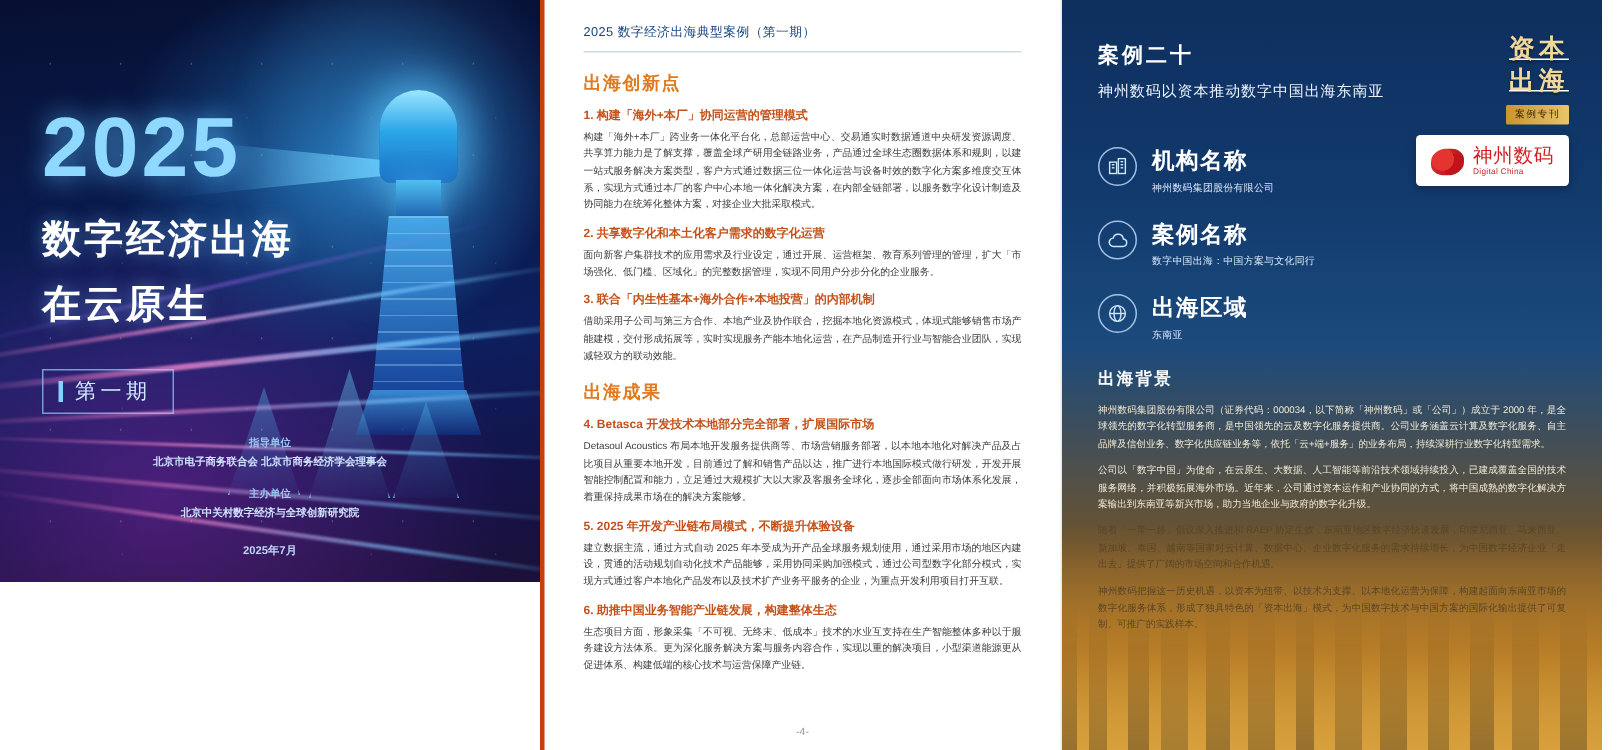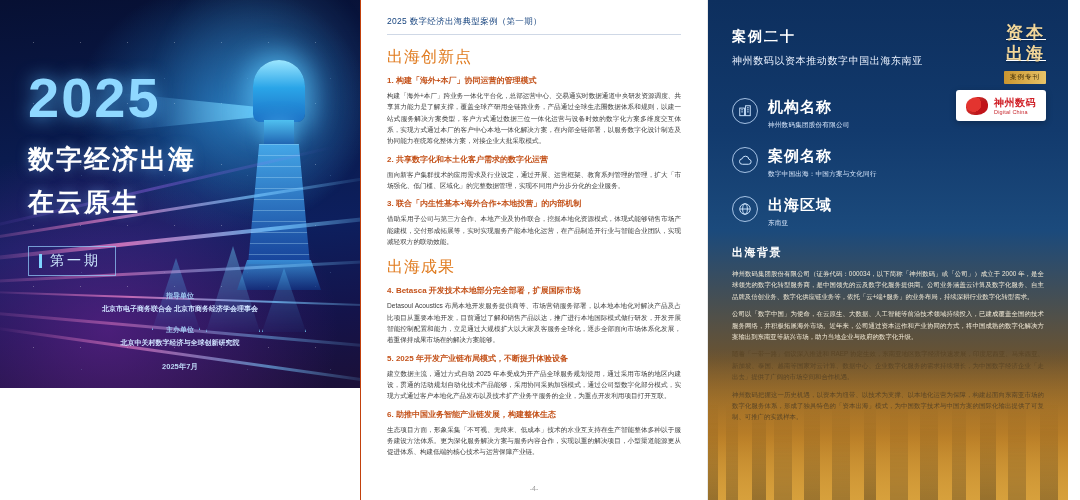--- a/index.html
+++ b/index.html
@@ -159,30 +159,30 @@
   }
   .cover-footer .lbl { color: #9fc6ef; font-size: 7px; }
   .cover-date { margin-top: 10px; font-size: 7.5px; color: #bcd6f5; }
 
   
   .textpage {
     position: relative;
     width: 348px; height: 500px;
     background: #ffffff;
     padding: 16px 26px 22px 26px;
-    border-left: 1px solid #c2410c;
+    border-left: 3px solid #c2410c;
     border-right: 1px solid #e9e9e9;
   }
   .tp-header {
     font-size: 8.5px; color: #16437e; letter-spacing: .3px;
     padding-bottom: 6px; border-bottom: 1px solid #cfd8e6;
     margin-bottom: 12px;
   }
   .tp-h2 {
-    font-size: 16px; font-weight: normal; color: #1a5fa8;
+    font-size: 12px; font-weight: bold; color: #1a5fa8;
     margin: 10px 0 6px 0; letter-spacing: 1px;
   }
   .tp-h2.orange { color: #e07b1f; }
   .tp-h3 {
     font-size: 8px; font-weight: bold; color: #c4521a;
     margin: 7px 0 3px 0; line-height: 1.5;
   }
   .tp-p {
     font-size: 6.6px; color: #3c3c3c; line-height: 1.72;
     text-align: justify; margin: 0 0 5px 0;
@@ -256,21 +256,21 @@
     box-shadow: 0 2px 6px rgba(0,0,0,.25);
   }
   .cp-logo .mark {
     width: 22px; height: 18px;
     background: radial-gradient(circle at 35% 40%, #e3342f 0 42%, transparent 43%),
                 radial-gradient(circle at 70% 62%, #c0141a 0 38%, transparent 39%),
                 linear-gradient(120deg,#e3342f,#a10f14);
     border-radius: 50% 40% 50% 40%;
   }
   .cp-logo .txt { line-height: 1.15; }
-  .cp-logo .txt .cn { font-size: 10px; font-weight: bold; color: #d01f26; letter-spacing: .5px; }
+  .cp-logo .txt .cn { font-size: 13px; font-weight: normal; color: #d01f26; letter-spacing: .5px; }
   .cp-logo .txt .en { font-size: 5.5px; color: #c6262c; letter-spacing: .2px; }
 
   .cp-fields { margin-top: 30px; }
   .cp-field { display: flex; align-items: flex-start; gap: 10px; margin-bottom: 17px; }
   .cp-ico {
     width: 26px; height: 26px; flex: 0 0 26px;
     border: 1px solid rgba(200,225,255,0.8);
     border-radius: 50%;
     display: flex; align-items: center; justify-content: center;
   }

